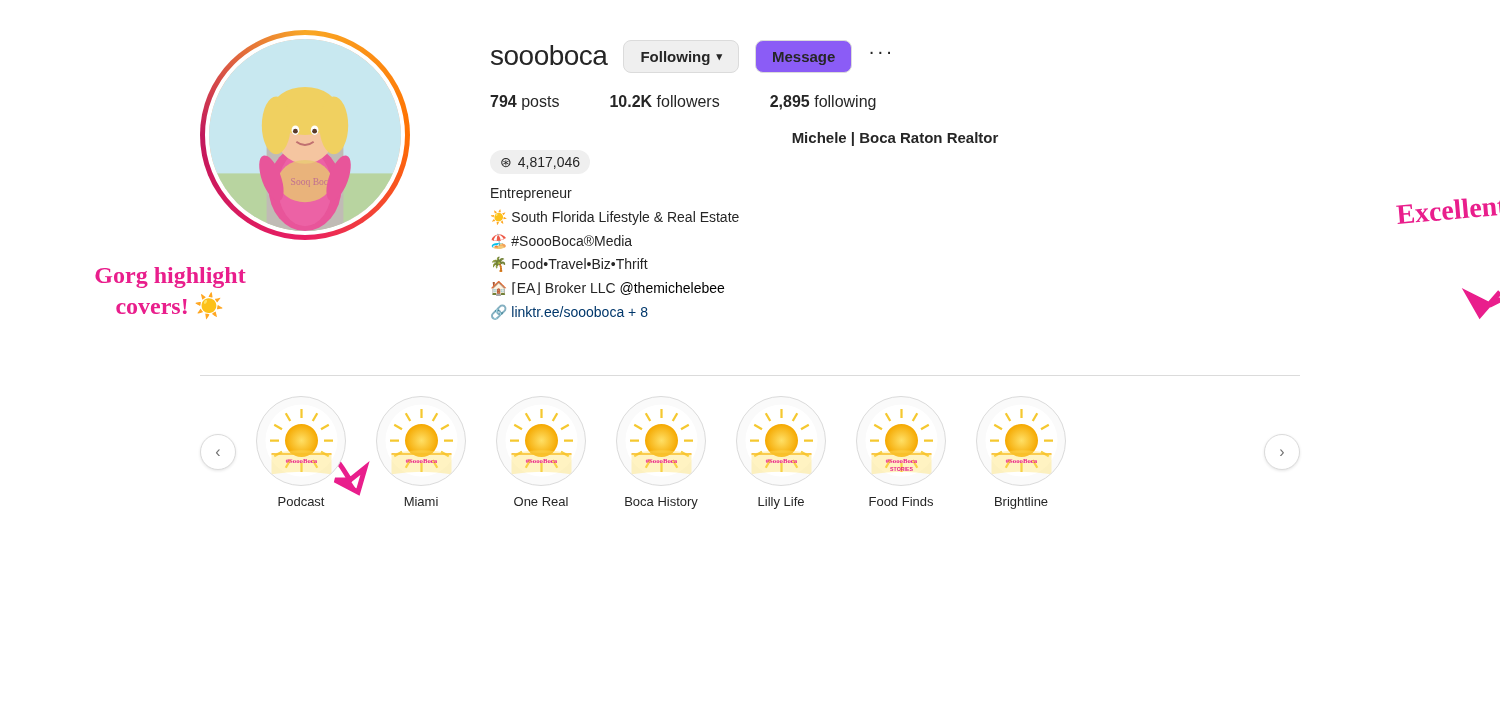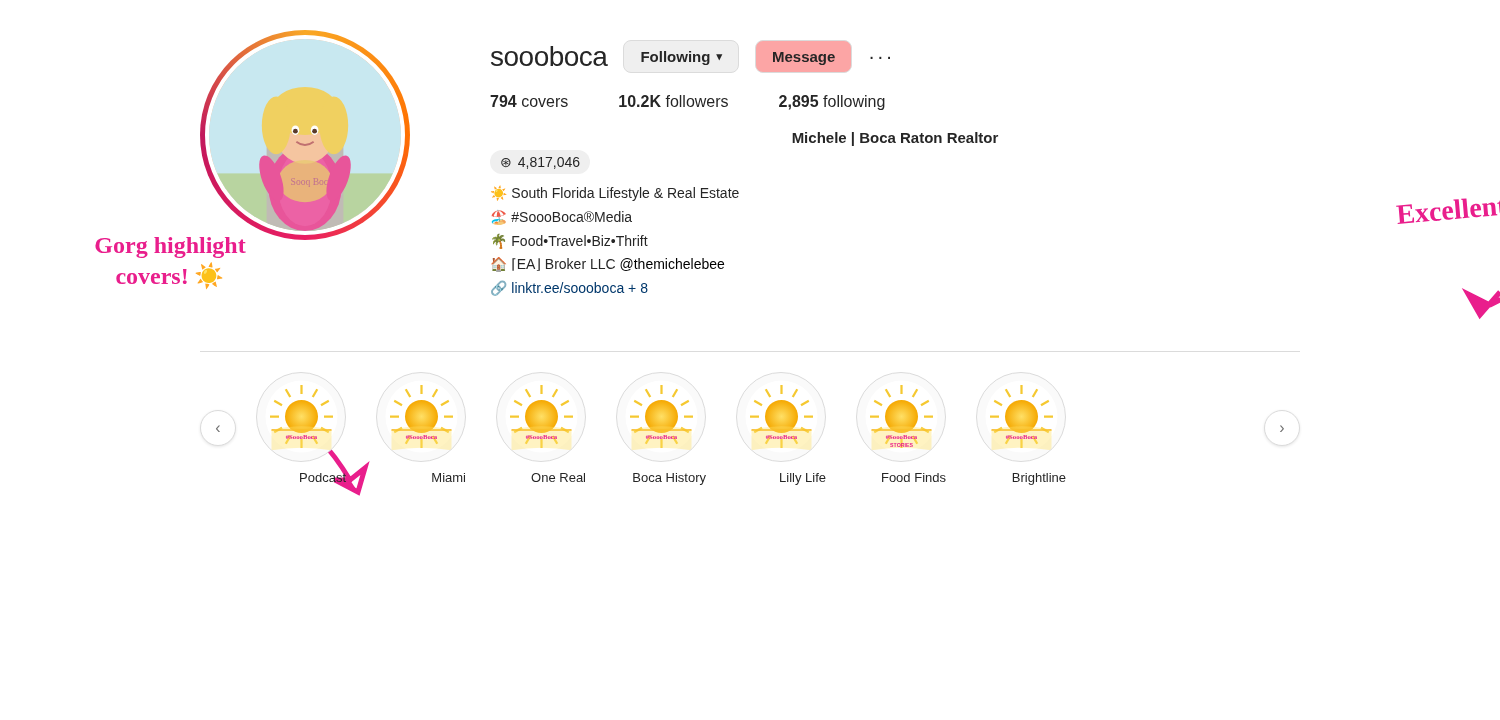--- a/index.html
+++ b/index.html
@@ -61,21 +61,21 @@
     
     .profile-info {
       flex: 1;
       padding-top: 10px;
       position: relative;
     }
 
     
     .username-row {
       display: flex;
-      align-items: center;
+      align-items: flex-start;
       gap: 16px;
       margin-bottom: 20px;
     }
     .username {
       font-size: 28px;
       font-weight: 300;
       color: #262626;
       letter-spacing: -0.5px;
     }
     .btn-following {
@@ -88,21 +88,21 @@
       padding: 7px 16px;
       font-size: 15px;
       font-weight: 600;
       color: #262626;
       cursor: pointer;
     }
     .btn-following .chevron {
       font-size: 11px;
     }
     .btn-message {
-      background: #fca5a5;
+      background: #8b5cf6;
       border: 1px solid #dbdbdb;
       border-radius: 8px;
       padding: 7px 16px;
       font-size: 15px;
       font-weight: 600;
       color: #262626;
       cursor: pointer;
     }
     .btn-more {
       font-size: 20px;
@@ -188,21 +188,21 @@
     .highlights-list {
       display: flex;
       gap: 30px;
       padding: 10px 20px;
       flex: 1;
       overflow: hidden;
     }
     .highlight-item {
       display: flex;
       flex-direction: column;
-      align-items: flex-end;
+      align-items: center;
       gap: 8px;
       cursor: pointer;
       min-width: 80px;
     }
     .highlight-circle {
       width: 90px;
       height: 90px;
       border-radius: 50%;
       border: 1px solid #dbdbdb;
       overflow: hidden;
@@ -285,21 +285,21 @@
                   <text x="85" y="152" font-size="10" fill="#c07090" font-family="cursive">Sooq Boca</text>
 
                   <ellipse cx="65" cy="145" rx="10" ry="25" fill="#e8559a" transform="rotate(-20 65 145)"></ellipse>
                   <ellipse cx="135" cy="145" rx="10" ry="25" fill="#e8559a" transform="rotate(20 135 145)"></ellipse>
                 </g>
               </svg>
             </div>
           </div>
         </div>
 
-        <div class="annotation" style="left:-130px; top:200px; font-size:24px; width:200px; text-align:center; line-height:1.3;">
+        <div class="annotation" style="left:-130px; top:230px; font-size:24px; width:200px; text-align:center; line-height:1.3;">
           <span>Gorg highlight covers! ☀️</span>
         </div>
 
         <svg style="position:absolute; left:80px; top:380px;" width="120" height="100" viewBox="0 0 120 100">
           <path d="M 10 10 Q 40 20 70 70 L 85 58 L 78 82 L 55 70 L 70 70" stroke="#e91e8c" stroke-width="5" fill="none" stroke-linecap="round"></path>
           <polygon points="78,82 55,70 70,70" fill="#e91e8c"></polygon>
         </svg>
       </div>
 
       <div class="profile-info">
@@ -313,41 +313,42 @@
           <button class="btn-message">
             <span>Message</span>
           </button>
           <span class="btn-more">···</span>
         </div>
 
         
         <div class="stats-row">
           <div class="stat-item">
             <strong>794</strong>
-            <span>covers</span>
+            <span>posts</span>
           </div>
           <div class="stat-item">
             <strong>10.2K</strong>
             <span>followers</span>
           </div>
           <div class="stat-item">
             <strong>2,895</strong>
             <span>following</span>
           </div>
         </div>
 
         
         <div class="bio-name">Michele | Boca Raton Realtor</div>
 
         <div class="threads-badge">
           <span class="threads-icon">⊛</span>
           <span>4,817,046</span>
         </div>
 
         <div class="bio-lines">
+          <div>Entrepreneur</div>
           <div>☀️  South Florida Lifestyle &amp; Real Estate</div>
           <div>🏖️  #SoooBoca®Media</div>
           <div>🌴  Food•Travel•Biz•Thrift</div>
           <div>🏠  ⌈EA⌋ Broker LLC <a style="color:#000000; text-decoration:none;">@themichelebee</a></div>
           <div>🔗  <a class="bio-link">linktr.ee/soooboca + 8</a></div>
         </div>
 
 
         
         <div class="annotation" style="position:absolute; right:-280px; top:160px; font-size:28px; white-space:nowrap; transform:rotate(-5deg);">

